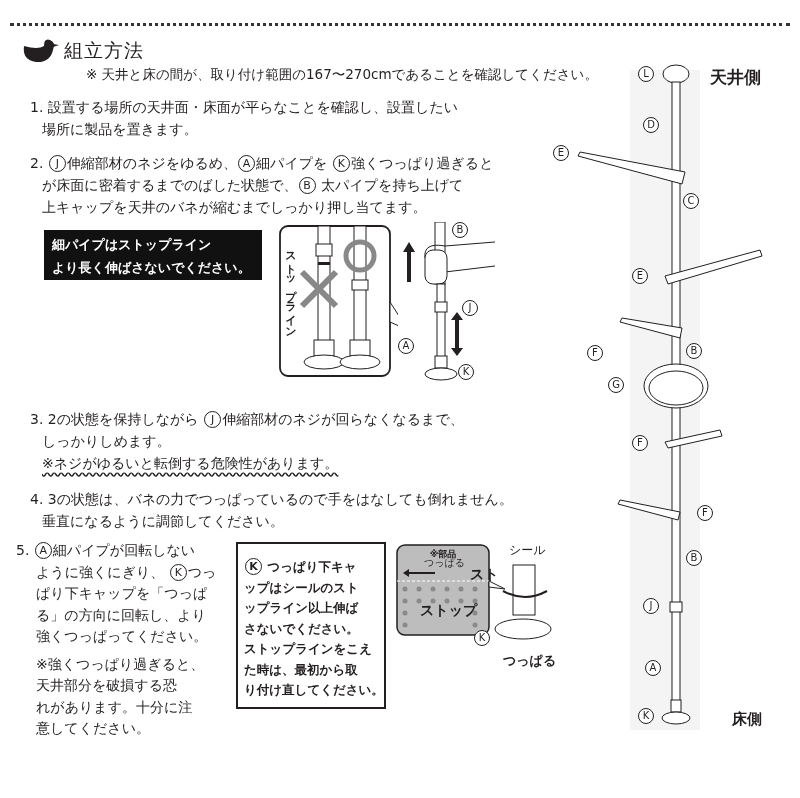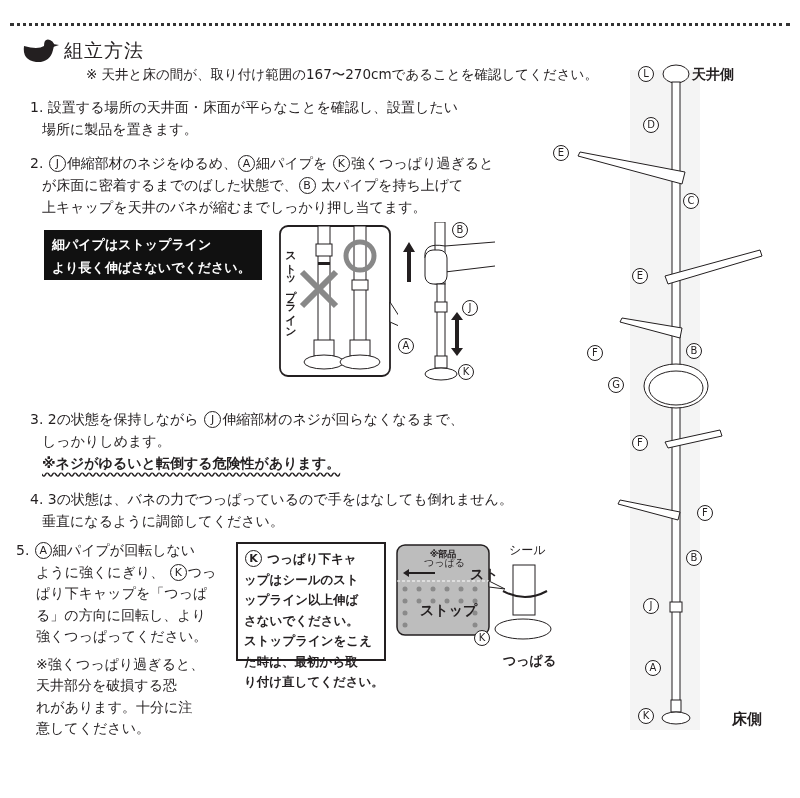--- a/index.html
+++ b/index.html
@@ -9,23 +9,23 @@
              border-top:3px dotted #333; }
   .abs { position:absolute; }
   .title { left:64px; top:38px; font-size:19px; letter-spacing:1px; }
   .note { left:86px; top:66px; font-size:13.5px; }
   .para { font-size:14px; line-height:22px; }
   .para .ln { display:block; white-space:nowrap; }
   .circ { display:inline-block; width:15px; height:15px; border:1.3px solid #231f20; border-radius:50%;
           font-size:11px; line-height:15px; text-align:center; margin:0 1px; vertical-align:1px; }
   .blackbox { left:44px; top:230px; width:218px; height:50px; background:#111; color:#fff;
               font-size:13px; font-weight:bold; line-height:23px; padding:3px 0 0 8px; box-sizing:border-box; }
-  .wavy { text-decoration:underline wavy #231f20; text-underline-offset:4px;font-weight:bold; }
-  .box5 { left:236px; top:542px; width:150px; height:119px; border:2px solid #231f20;
-          font-size:12.5px; font-weight:bold; line-height:20.5px; padding:5px 0 0 6px; box-sizing:border-box; }
+  .wavy { text-decoration:underline wavy #231f20; text-underline-offset:4px; }
+  .box5 { left:236px; top:542px; width:150px; height:167px; border:2px solid #231f20;
+          font-size:12.5px; font-weight:bold; line-height:20.5px; padding:13px 0 0 6px; box-sizing:border-box; }
   .label { font-size:12px; font-weight:bold; }
   .partlbl { position:absolute; width:14px; height:14px; border:1.2px solid #231f20; border-radius:50%;
              background:#fff; font-size:10px; line-height:14px; text-align:center; }
   svg { position:absolute; }
 </style>
 </head>
 <body>
 
 <div class="dotline"></div>
 
@@ -169,21 +169,21 @@
   <ellipse cx="116" cy="326" rx="32" ry="22" fill="#fff" stroke="#231f20"></ellipse>
   <ellipse cx="116" cy="328" rx="27" ry="17" fill="none" stroke="#231f20"></ellipse>
 
   <path d="M105 382 L160 370 L162 376 L108 388 Z" fill="#fff" stroke="#231f20"></path>
 
   <path d="M60 440 L120 452 L118 460 L58 444 Z" fill="#fff" stroke="#231f20"></path>
   <rect x="110" y="542" width="12" height="10" fill="#fff" stroke="#231f20"></rect>
   <rect x="111" y="640" width="10" height="12" fill="#fff" stroke="#231f20"></rect>
   <ellipse cx="116" cy="658" rx="14" ry="6" fill="#fff" stroke="#231f20"></ellipse>
 </svg>
-<div class="abs label" style="left:692px;top:66px;font-size:14px">天井側</div>
+<div class="abs label" style="left:710px;top:66px;font-size:17px">天井側</div>
 <div class="abs label" style="left:732px;top:710px;font-size:15px">床側</div>
 
 <div class="partlbl" style="left:638px;top:66px">L</div>
 <div class="partlbl" style="left:643px;top:117px">D</div>
 <div class="partlbl" style="left:553px;top:145px">E</div>
 <div class="partlbl" style="left:683px;top:193px">C</div>
 <div class="partlbl" style="left:632px;top:268px">E</div>
 <div class="partlbl" style="left:587px;top:345px">F</div>
 <div class="partlbl" style="left:686px;top:343px">B</div>
 <div class="partlbl" style="left:608px;top:377px">G</div>

